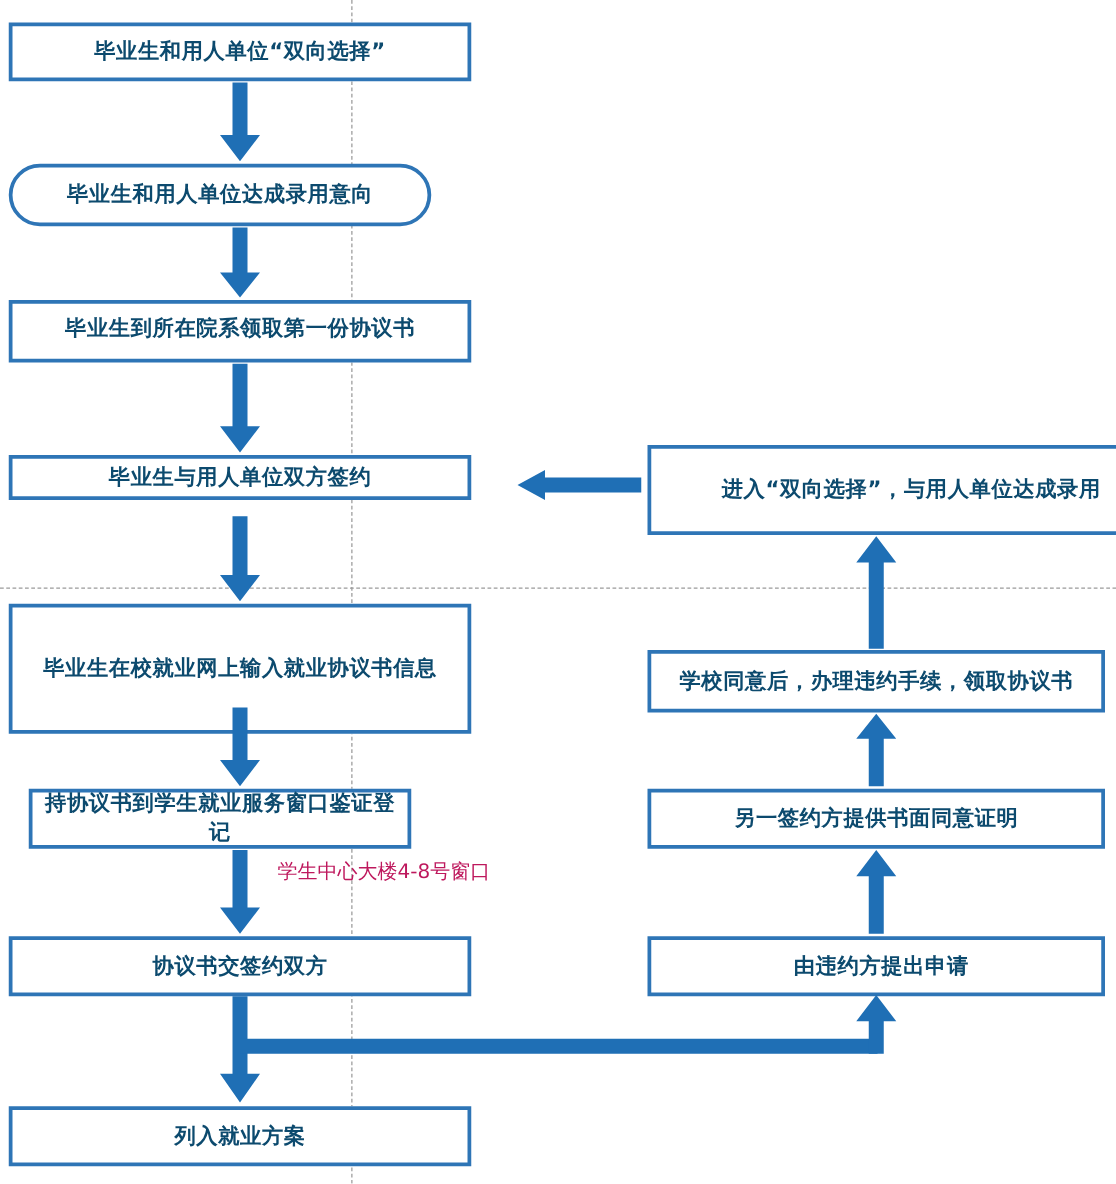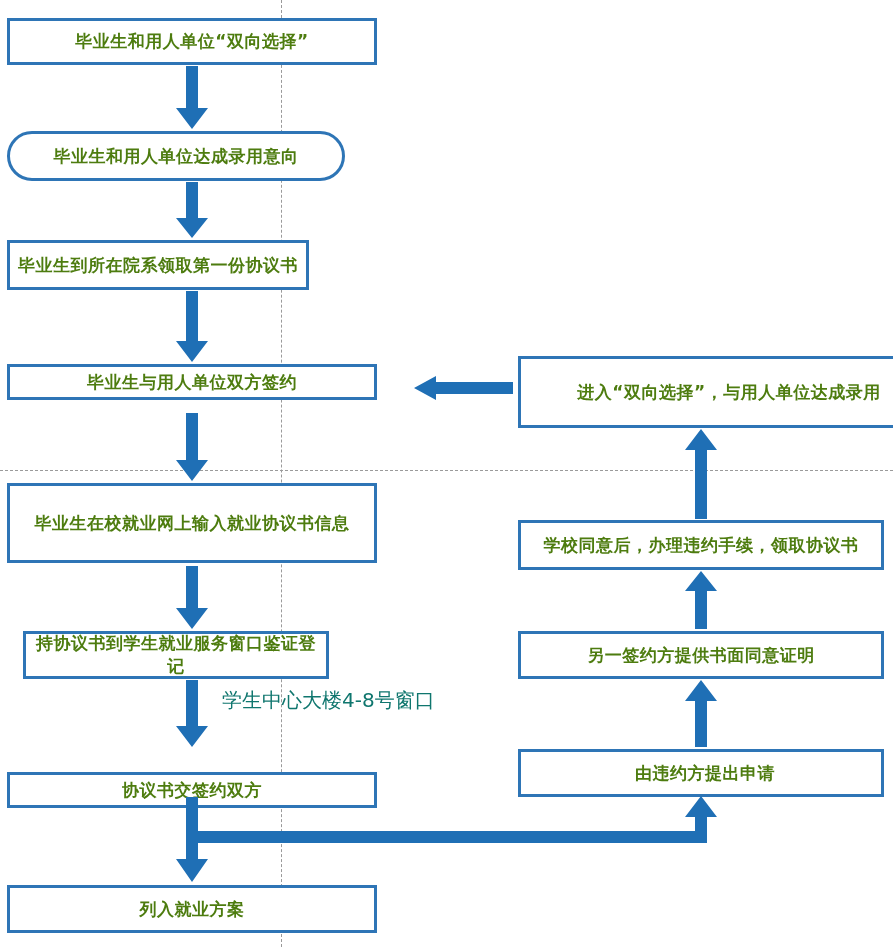--- a/index.html
+++ b/index.html
@@ -20,21 +20,21 @@
   
   .box {
     position: absolute;
     box-sizing: border-box;
     border: 3px solid #2E75B6;
     background: #ffffff;
     display: flex;
     align-items: center;
     justify-content: center;
     text-align: center;
-    color: #4d7c0f;
+    color: #0c4a6e;
     font-weight: bold;
     font-size: 17px;
     line-height: 1.35;
     letter-spacing: 0.5px;
     padding: 2px 8px;
   }
   .box .txt { display: block; width: 100%; }
   .box .line { display: block; }
 
   
@@ -51,22 +51,22 @@
   }
   .dash-h {
     position: absolute;
     border-top: 1px dashed #9a9a9a;
     height: 0;
   }
 
   
   .note-red {
     position: absolute;
-    color: #0f766e;
-    font-size: 20px;
+    color: #be185d;
+    font-size: 16px;
     font-weight: normal;
     white-space: nowrap;
     font-family: "DejaVu Sans", "Liberation Sans", sans-serif;
   }
 </style>
 </head>
 <body>
 
 <div id="canvas">
 
@@ -74,39 +74,39 @@
   <div class="dash-h" style="left:0px; top:470px; width:893px;"></div>
 
   <div class="box" style="left:7px; top:18px; width:370px; height:47px;">
     <span class="txt">毕业生和用人单位“双向选择”</span>
   </div>
 
   <div class="box" style="left:7px; top:131px; width:338px; height:50px;border-radius:25px;">
     <span class="txt">毕业生和用人单位达成录用意向</span>
   </div>
 
-  <div class="box" style="left:7px; top:240px; width:302px; height:50px;">
+  <div class="box" style="left:7px; top:240px; width:370px; height:50px;font-family:Liberation Mono, monospace;">
     <span class="txt">毕业生到所在院系领取第一份协议书</span>
   </div>
 
   <div class="box" style="left:7px; top:364px; width:370px; height:36px;">
     <span class="txt">毕业生与用人单位双方签约</span>
   </div>
 
-  <div class="box" style="left:7px; top:483px; width:370px; height:80px;">
+  <div class="box" style="left:7px; top:483px; width:370px; height:104px;">
     <span class="txt">
       <span class="line">毕业生在校就业网上输入就业协议书信息</span>
     </span>
   </div>
 
   <div class="box" style="left:23px; top:631px; width:306px; height:48px;">
     <span class="txt">持协议书到学生就业服务窗口鉴证登记</span>
   </div>
 
-  <div class="box" style="left:7px; top:772px; width:370px; height:36px;">
+  <div class="box" style="left:7px; top:749px; width:370px; height:48px;">
     <span class="txt">协议书交签约双方</span>
   </div>
 
   <div class="box" style="left:7px; top:885px; width:370px; height:48px;align-items:center;">
     <span class="txt">列入就业方案</span>
   </div>
 
   <div class="box" style="left:518px; top:356px; width:422px; height:72px;">
     <span class="txt">
       <span class="line">进入“双向选择”，与用人单位达成录用</span>

